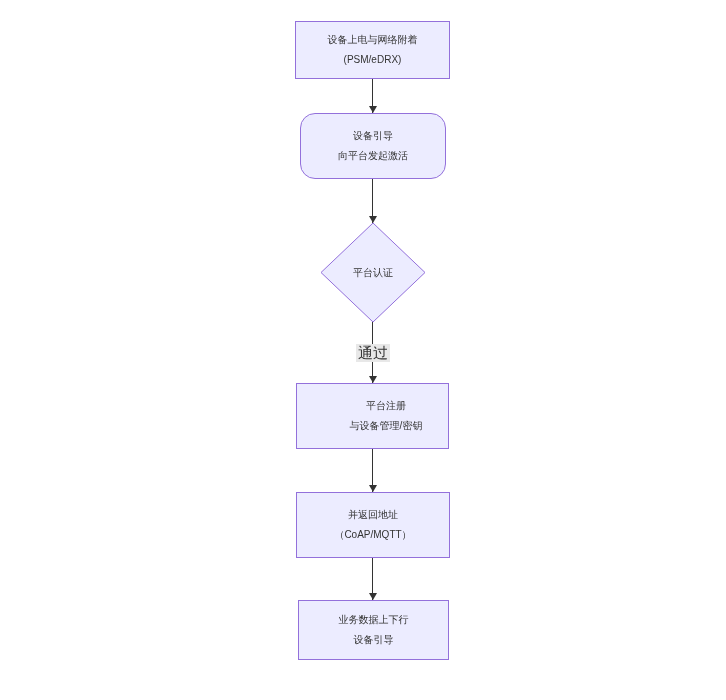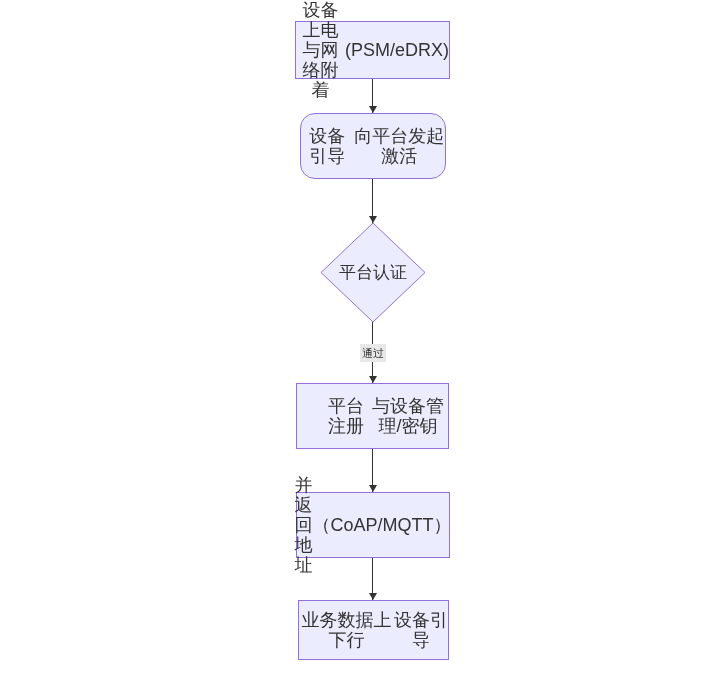--- a/index.html
+++ b/index.html
@@ -19,25 +19,25 @@
     background: var(--background);
     font-family: "Liberation Sans", "DejaVu Sans", sans-serif;
     color: var(--text);
     overflow: hidden;
   }
   .node.rect {
     position: absolute;
     background: var(--node-fill);
     border: 1px solid var(--node-border);
     display: flex;
-    flex-direction: row;
+    flex-direction: column;
     align-items: center;
     justify-content: center;
     text-align: center;
-    font-size: 18px;
+    font-size: 10px;
     line-height: 20px;
   }
   .n1 { left: 295px; top: 21px;  width: 155px; height: 58px; }
   .n2 { left: 300px; top: 113px; width: 146px; height: 66px; line-height: 22px; border-radius: 15px; }
   .n4 { left: 296px; top: 383px; width: 153px; height: 66px; line-height: 22px; padding-left: 27px; }
   .n5 { left: 296px; top: 492px; width: 154px; height: 66px; line-height: 22px; }
   .n6 { left: 298px; top: 600px; width: 151px; height: 60px; line-height: 22px; }
   .line { display: block; }
 
   .diamond-wrap {
@@ -50,21 +50,21 @@
     fill: var(--node-fill);
     stroke: var(--node-border);
     stroke-width: 1;
   }
   .diamond-label {
     position: absolute;
     left: 0; top: 0; right: 0; bottom: 0;
     display: flex;
     align-items: center;
     justify-content: center;
-    font-size: 17px;
+    font-size: 10px;
   }
 
   .arrow {
     position: absolute;
     left: 372px;
     width: 1px;
     background: var(--arrow);
   }
   .arrow::after {
     content: "";
@@ -81,21 +81,21 @@
   .a3 { top: 322px; height: 61px; }
   .a4 { top: 449px; height: 43px; }
   .a5 { top: 558px; height: 42px; }
 
   .edge-label {
     position: absolute;
     left: 373px;
     top: 344px;
     transform: translateX(-50%);
     background: var(--edge-label-bg);
-    font-size: 11px;
+    font-size: 15px;
     line-height: 18px;
     padding: 0 2px;
     color: var(--text);
   }
 </style>
 </head>
 <body>
 
 <div class="canvas">
 

